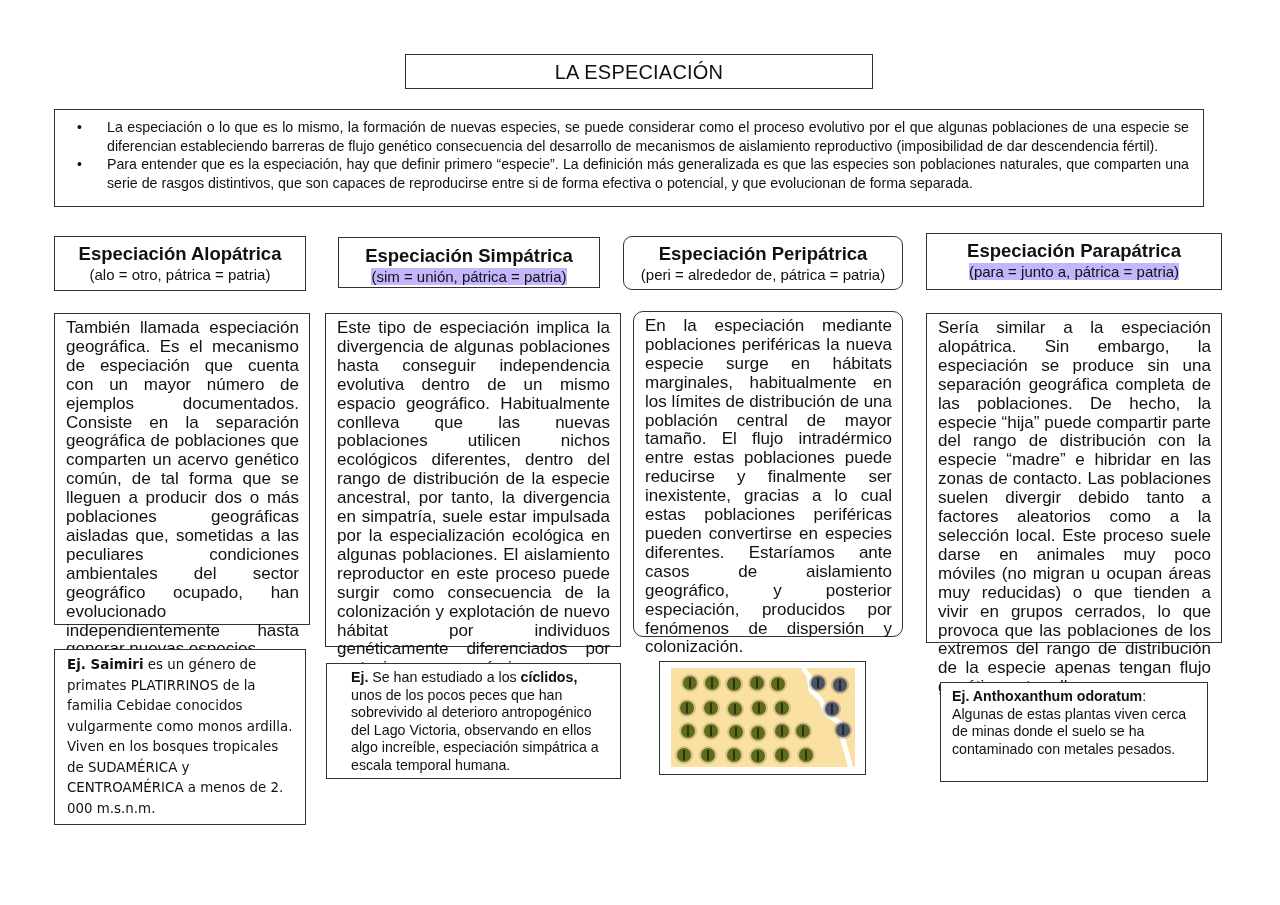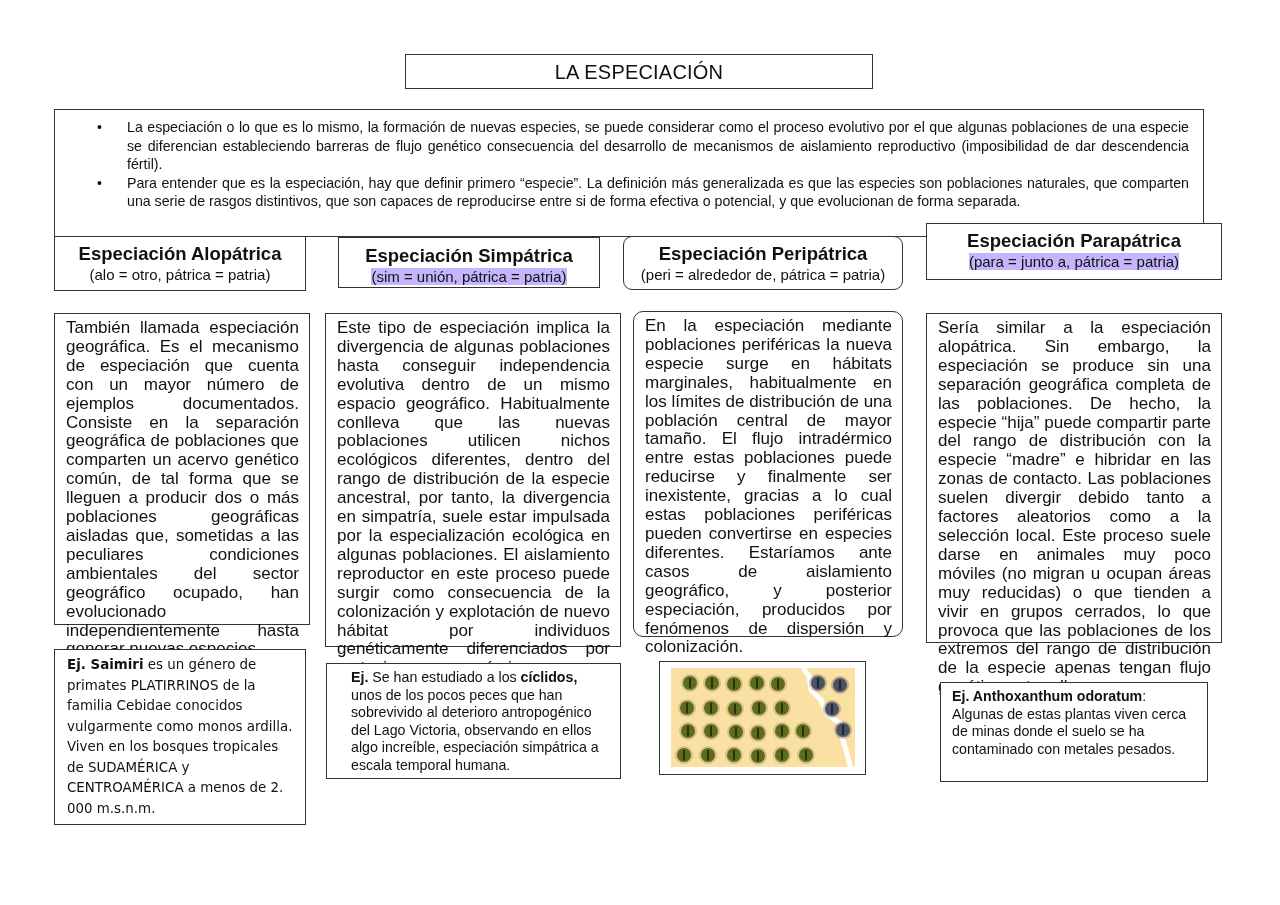--- a/index.html
+++ b/index.html
@@ -1,21 +1,21 @@
 <!DOCTYPE html>
 <html><head>
 <meta charset="utf-8">
 <style>
   html, body { margin: 0; padding: 0; background: #ffffff; }
   body { width: 1280px; height: 905px; position: relative; overflow: hidden;
          font-family: "Liberation Sans", sans-serif; color: #111; }
   .box { position: absolute; border: 1.3px solid #333; box-sizing: border-box; background: #fff; }
   .title { left: 405px; top: 54px; width: 468px; height: 35px; text-align: center;
            font-size: 20px; line-height: 35px; letter-spacing: 0.2px; }
-  .intro { left: 54px; top: 109px; width: 1150px; height: 128px; padding: 8px 14px 0 36px;
+  .intro { left: 54px; top: 109px; width: 1150px; height: 98px; padding: 8px 14px 0 16px;
            font-size: 14.2px; line-height: 18.5px; }
   .intro ul { margin: 0; padding: 0 0 0 36px; list-style: none; }
   .intro li { position: relative; text-align: justify; }
   .intro li::before { content: "\2022"; position: absolute; left: -30px; top: 0; font-size: 14px; }
   .b { font-weight: normal; }
   .hd { text-align: center; }
   .hd .h1 { font-weight: bold; font-size: 18.5px; line-height: 22px; }
   .hd .h2 { font-size: 15px; line-height: 20px; }
   .hd .h2 span { background: #c4b5fd; }
   .txt { font-size: 17px; line-height: 18.9px; padding: 5px 10px 0 11px; text-align: justify; }
@@ -48,21 +48,21 @@
   <div class="h2">(alo = otro, pátrica = patria)</div>
 </div>
 <div class="box hd" style="left:338px; top:237px; width:262px; height:51px; padding-top:7px;">
   <div class="h1">Especiación Simpátrica</div>
   <div class="h2"><span>(sim = unión, pátrica = patria)</span></div>
 </div>
 <div class="box hd" style="left:623px; top:236px; width:280px; height:54px; padding-top:6px;border-radius:9px;">
   <div class="h1">Especiación Peripátrica</div>
   <div class="h2">(peri = alrededor de, pátrica = patria)</div>
 </div>
-<div class="box hd" style="left:926px; top:223px; width:296px; height:57px; padding-top:6px;">
+<div class="box hd" style="left:926px; top:233px; width:296px; height:57px; padding-top:6px;">
   <div class="h1">Especiación Parapátrica</div>
   <div class="h2"><span>(para = junto a, pátrica = patria)</span></div>
 </div>
 
 <div class="box txt" style="left:54px; top:313px; width:256px; height:312px;">
   <p>También llamada especiación geográfica. Es el mecanismo de especiación que cuenta con un mayor número de ejemplos documentados. Consiste en la separación geográfica de poblaciones que comparten un acervo genético común, de tal forma que se lleguen a producir dos o más poblaciones geográficas aisladas que, sometidas a las peculiares condiciones ambientales del sector geográfico ocupado, han evolucionado independientemente hasta generar nuevas especies.</p>
 </div>
 <div class="box txt" style="left:325px; top:313px; width:296px; height:334px;">
   <p>Este tipo de especiación implica la divergencia de algunas poblaciones hasta conseguir independencia evolutiva dentro de un mismo espacio geográfico. Habitualmente conlleva que las nuevas poblaciones utilicen nichos ecológicos diferentes, dentro del rango de distribución de la especie ancestral, por tanto, la divergencia en simpatría, suele estar impulsada por la especialización ecológica en algunas poblaciones. El aislamiento reproductor en este proceso puede surgir como consecuencia de la colonización y explotación de nuevo hábitat por individuos genéticamente diferenciados por mutaciones cromosómicas.</p>
 </div>

